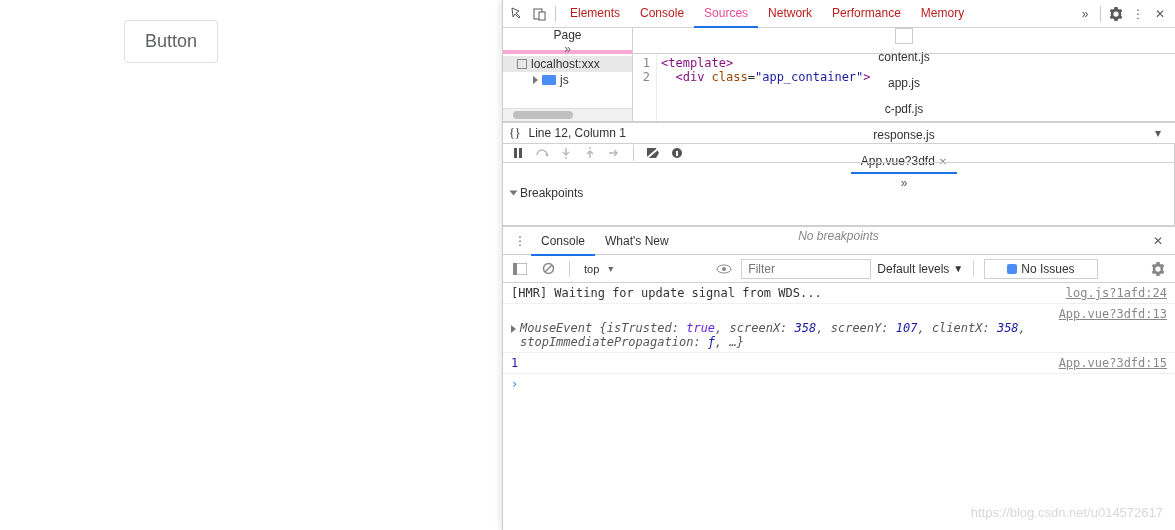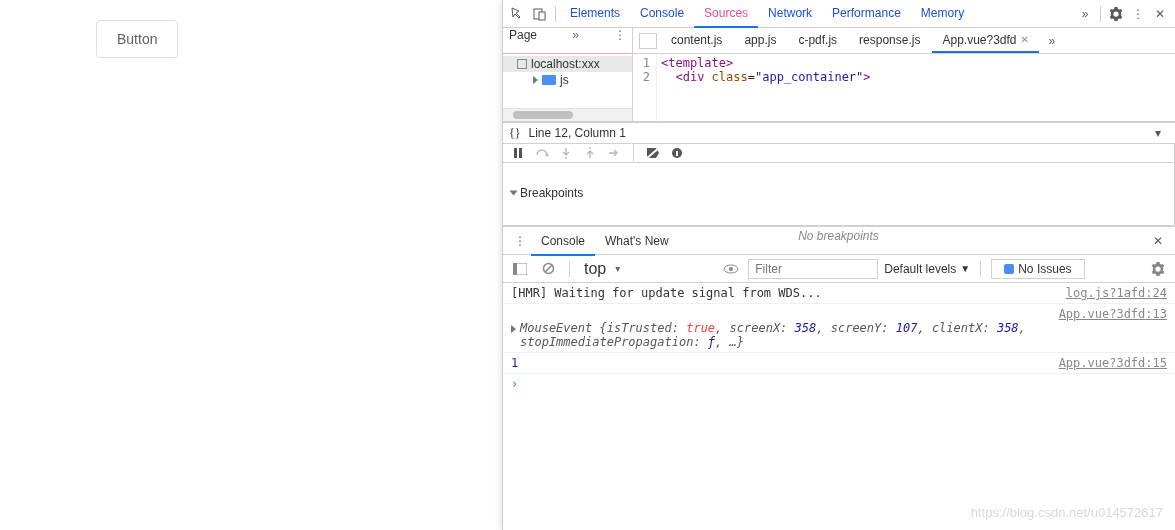--- a/index.html
+++ b/index.html
@@ -1,38 +1,38 @@
 <!DOCTYPE html>
 <html><head>
 <meta charset="utf-8">
 <style>
 * { box-sizing: border-box; margin: 0; padding: 0; }
 body { font-family: "Segoe UI", Arial, sans-serif; font-size: 12px; color: #333; background: #fff; width: 1175px; height: 530px; overflow: hidden; position: relative; }
 .app { display: flex; height: 100%; }
 .left-pane { width: 502px; padding: 20px; }
-.btn { display: inline-block; border: 1px solid #dcdfe6; border-radius: 4px; padding: 10px 20px; background: #fff; font-size: 14px; color: #606266; cursor: pointer; margin-left: 76px; }
+.btn { display: inline-block; border: 1px solid #dcdfe6; border-radius: 4px; padding: 10px 20px; background: #fff; font-size: 18px; color: #606266; cursor: pointer; margin-left: 104px; }
 .devtools { flex: 1; display: flex; flex-direction: column; border-left: 1px solid #ccc; box-shadow: -2px 0 6px rgba(0,0,0,.1); }
 .dt-topbar { height: 28px; border-bottom: 1px solid #d0d0d0; display: flex; align-items: center; padding: 0 4px; }
 .dt-ico { width: 22px; height: 22px; display: inline-flex; align-items: center; justify-content: center; color: #5a5a5a; cursor: pointer; }
 .dt-sep { width: 1px; height: 16px; background: #ccc; margin: 0 4px; }
 .dt-tabs { display: flex; align-items: center; flex: 1; }
-.dt-tab { padding: 6px 10px; color: #1d4ed8; cursor: pointer; border-bottom: 2px solid transparent; }
+.dt-tab { padding: 6px 10px; color: #b91c1c; cursor: pointer; border-bottom: 2px solid transparent; }
 .dt-tab.active { color: #ec4899; border-bottom-color: #1a73e8; }
 .mid { display: flex; height: 94px; border-bottom: 1px solid #d0d0d0; }
 .mid-left { width: 130px; display: flex; flex-direction: column; border-right: 1px solid #d0d0d0; }
-.mid-left-top { height: 26px; display: flex; border-bottom: 1px solid #f9a8d4; padding: 0 6px; justify-content: space-between; }
+.mid-left-top { height: 26px; display: flex; align-items: center; border-bottom: 4px solid #f9a8d4; padding: 0 6px; justify-content: space-between; flex-direction: column; }
 .mid-left-top .lbl { font-weight: 500; }
 .tree { flex: 1; overflow: auto; font-size: 12px; padding: 2px 0; }
 .tree-row { display: flex; align-items: center; gap: 4px; padding: 1px 0 1px 30px; }
 .tree-row.root { padding-left: 14px; background: #e8e8e8; }
 .folder-ico { width: 14px; height: 10px; background: #4a8ef5; border-radius: 1px; display: inline-block; }
 .scrollbar-x { height: 13px; background: #f1f1f1; border-top: 1px solid #e0e0e0; position: relative; }
 .scrollbar-x .thumb { position: absolute; left: 10px; top: 2px; width: 60px; height: 8px; background: #c0c0c0; border-radius: 4px; }
 .mid-right { flex: 1; display: flex; flex-direction: column; }
-.file-tabs { height: 26px; border-bottom: 1px solid #d0d0d0; display: flex; align-items: center; padding: 0 4px; gap: 2px; }
+.file-tabs { height: 26px; border-bottom: 1px solid #d0d0d0; display: flex; align-items: center; padding: 0 4px; gap: 2px; flex-direction: column; }
 .file-tab { padding: 4px 10px; color: #333; cursor: pointer; border-bottom: 2px solid transparent; display: flex; align-items: center; gap: 4px; white-space: nowrap; }
 .file-tab.active { border-bottom-color: #1a73e8; }
 .file-tab .close-x { font-size: 10px; color: #888; }
 .code-area { flex: 1; display: flex; font-family: Consolas, monospace; font-size: 12px; overflow: hidden; }
 .gutter { width: 24px; text-align: right; color: #888; padding: 2px 6px 0 0; background: #fff; border-right: 1px solid #eee; }
 .code-lines { flex: 1; padding: 2px 4px; white-space: pre; color: #222; }
 .tag { color: #881280; text-align: right; }
 .attr-name { color: #994500; }
 .attr-val { color: #1a1aa6; }
 .status-line { height: 22px; border-top: 1px solid #d0d0d0; border-bottom: 1px solid #d0d0d0; display: flex; align-items: center; padding: 0 6px; gap: 8px; font-size: 12px; color: #333; }
@@ -47,33 +47,33 @@
 .dbg-right { width: 330px; display: flex; flex-direction: column; }
 .scope-tabs { height: 26px; display: flex; align-items: center; border-bottom: 1px solid #d0d0d0; }
 .scope-tab { padding: 5px 10px; cursor: pointer; border-bottom: 2px solid transparent; }
 .scope-tab.active { color: #1a73e8; border-bottom-color: #1a73e8; }
 .not-paused { flex: 1; display: flex; align-items: center; justify-content: center; color: #888; font-style: italic; }
 .console-section { flex: 1; display: flex; flex-direction: column; border-top: 1px solid #d0d0d0; }
 .console-tabs { height: 28px; display: flex; align-items: center; padding: 0 6px; border-bottom: 1px solid #d0d0d0; }
 .console-tab { padding: 6px 10px; cursor: pointer; border-bottom: 2px solid transparent; }
 .console-tab.active { border-bottom-color: #1a73e8; }
 .console-toolbar { height: 28px; display: flex; align-items: center; padding: 0 6px; gap: 6px; border-bottom: 1px solid #d0d0d0; }
-.ctx-select { border: none; background: transparent; padding: 2px 18px 2px 4px; font-size: 16px; position: relative; }
+.ctx-select { border: none; background: transparent; padding: 2px 18px 2px 4px; font-size: 11px; position: relative; }
 .ctx-wrap { position: relative; display: flex; align-items: center; margin-right: 90px; }
 .ctx-wrap::after { content: "▾"; position: absolute; right: 4px; font-size: 10px; color: #666; pointer-events: none; }
 .filter-input { border: 1px solid #d0d0d0; padding: 2px 6px; font-size: 12px; width: 130px; }
 .levels { display: flex; align-items: center; gap: 4px; }
-.no-issues { border: 1px solid #d0d0d0; padding: 2px 12px; font-size: 12px; display: flex; align-items: center; gap: 4px; }
+.no-issues { border: 1px solid #d0d0d0; padding: 2px 22px; font-size: 12px; display: flex; align-items: center; gap: 4px; }
 .no-issues .dot { width: 10px; height: 10px; background: #4a8ef5; border-radius: 2px; }
 .console-body { flex: 1; font-family: Consolas, monospace; font-size: 12px; overflow: auto; }
 .log-row { display: flex; padding: 3px 8px; border-bottom: 1px solid #f0f0f0; justify-content: space-between; align-items: flex-start; }
 .log-msg { flex: 1; color: #333; }
 .log-src { color: #888; text-decoration: underline; cursor: pointer; white-space: nowrap; margin-left: 12px; }
 .italic { font-style: italic; color: #565656; }
-.kw-true { color: #ef4444; }
+.kw-true { color: #6d28d9; }
 .kw-num { color: #1a1aa6; }
 .kw-func { color: #1a1aa6; font-style: italic; }
 .prompt-row { padding: 3px 8px; color: #367cf1; }
 .watermark { position: absolute; bottom: 10px; right: 12px; color: #d8d8d8; font-size: 13px; pointer-events: none; }
 .tri { width: 0; height: 0; border-top: 4px solid transparent; border-bottom: 4px solid transparent; border-left: 5px solid #777; display: inline-block; }
 .tri.down { transform: rotate(90deg); }
 .vsep { width:1px; height:16px; background:#d0d0d0; margin:0 4px; }
 .sel-box { border:1px solid #ccc; width:18px; height:16px; display:inline-block; }
 </style>
 </head>

